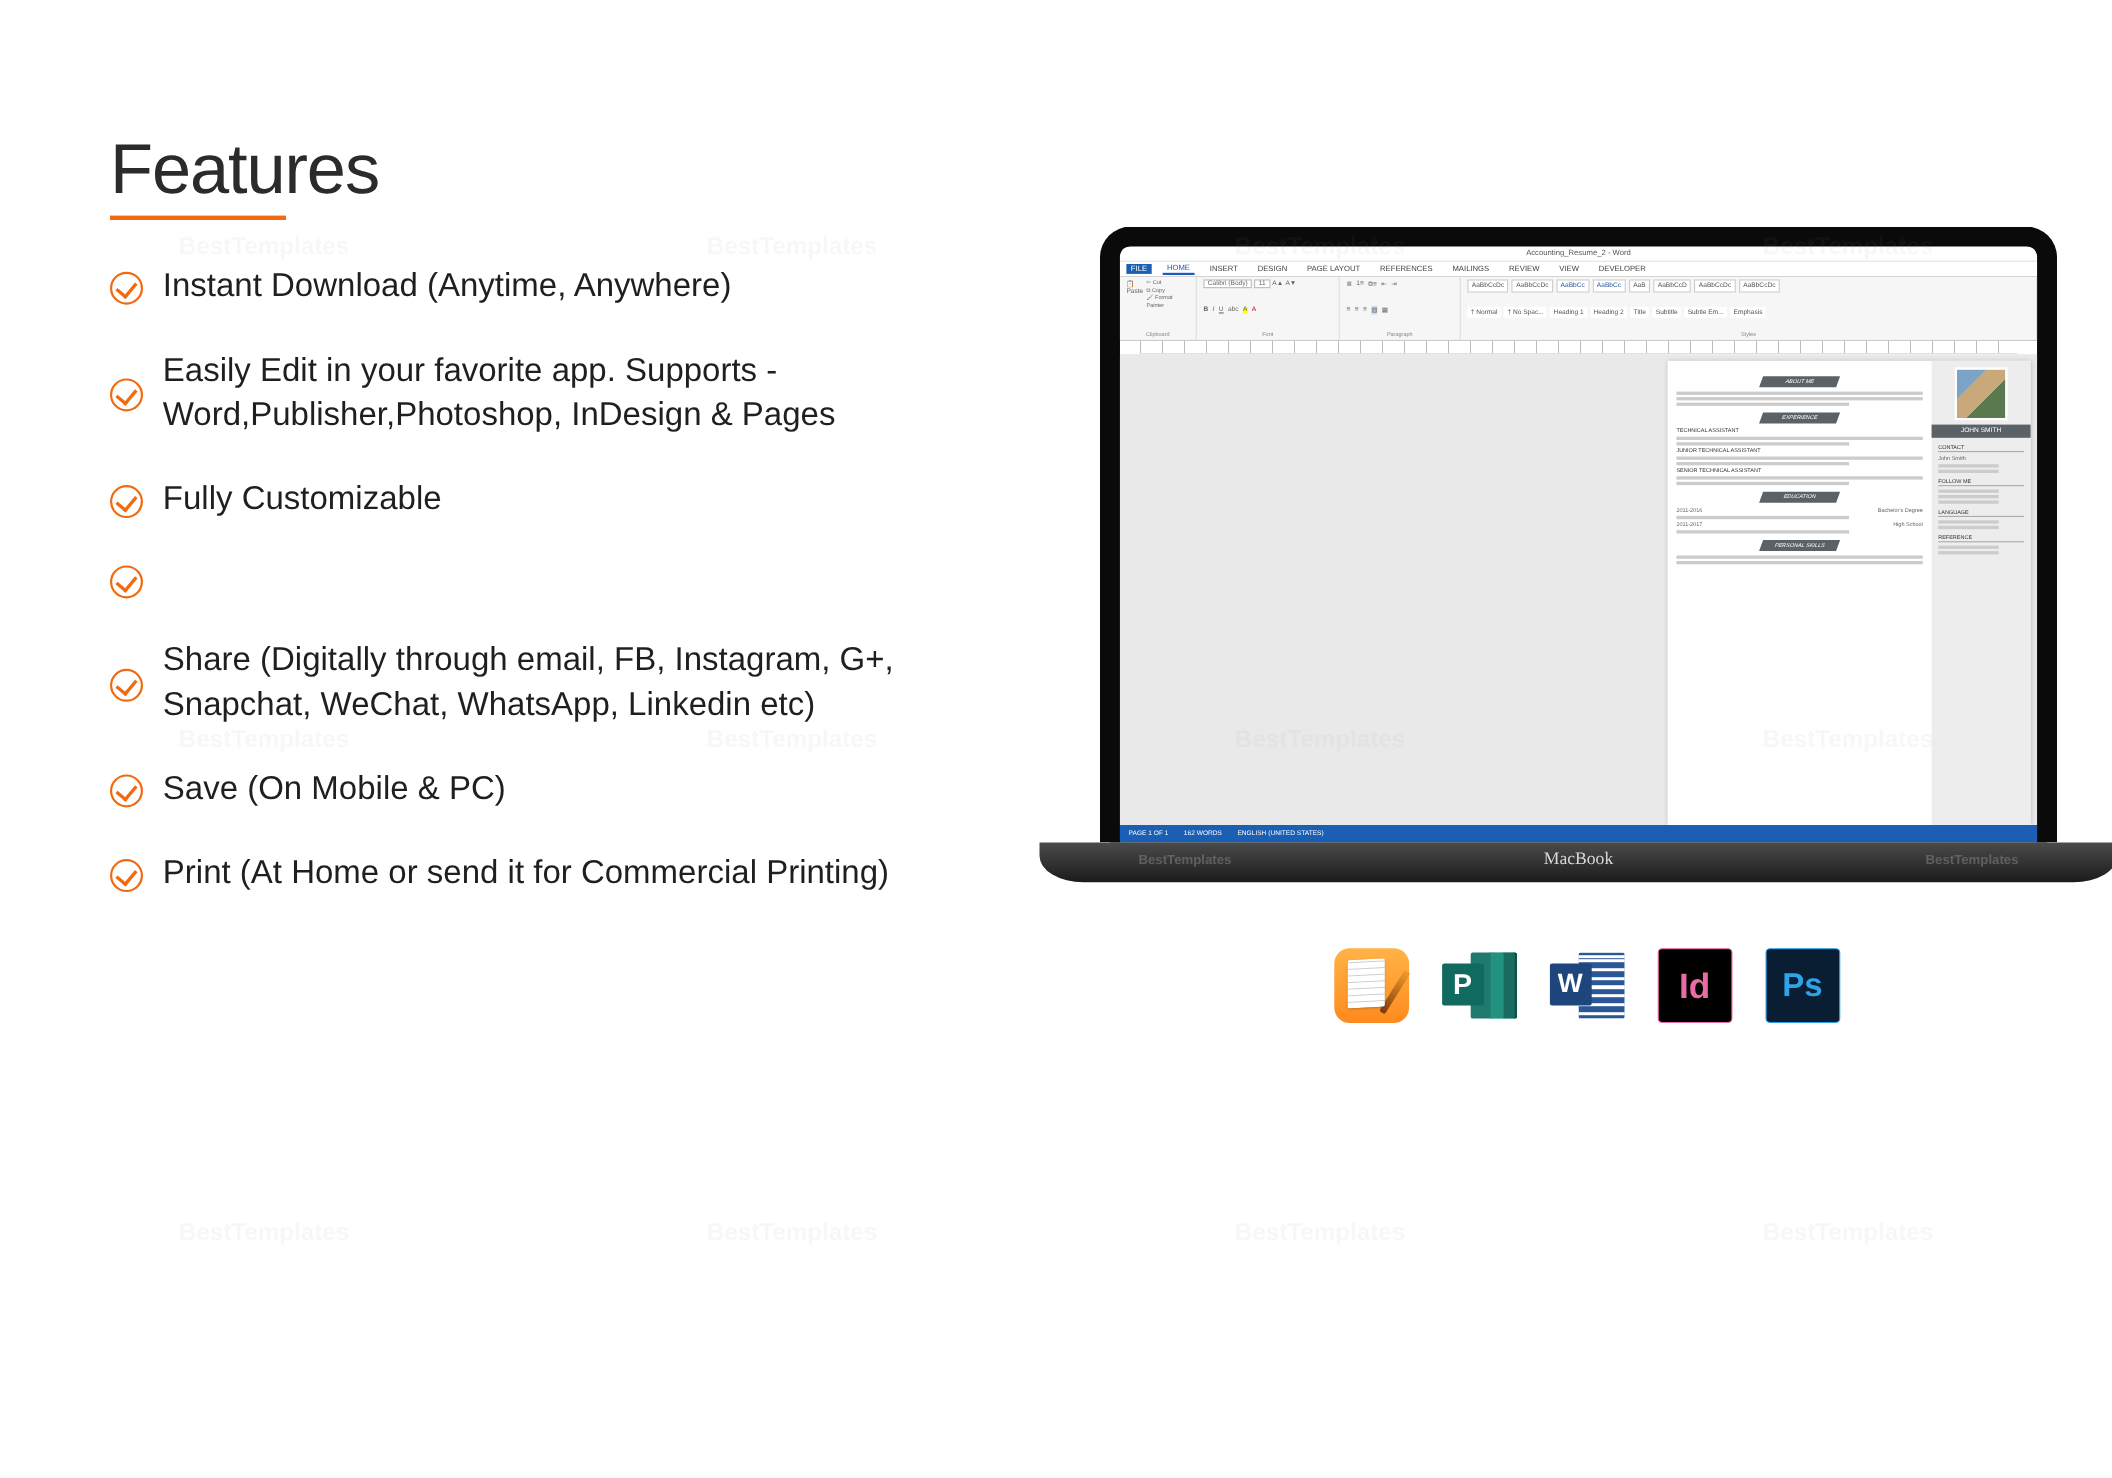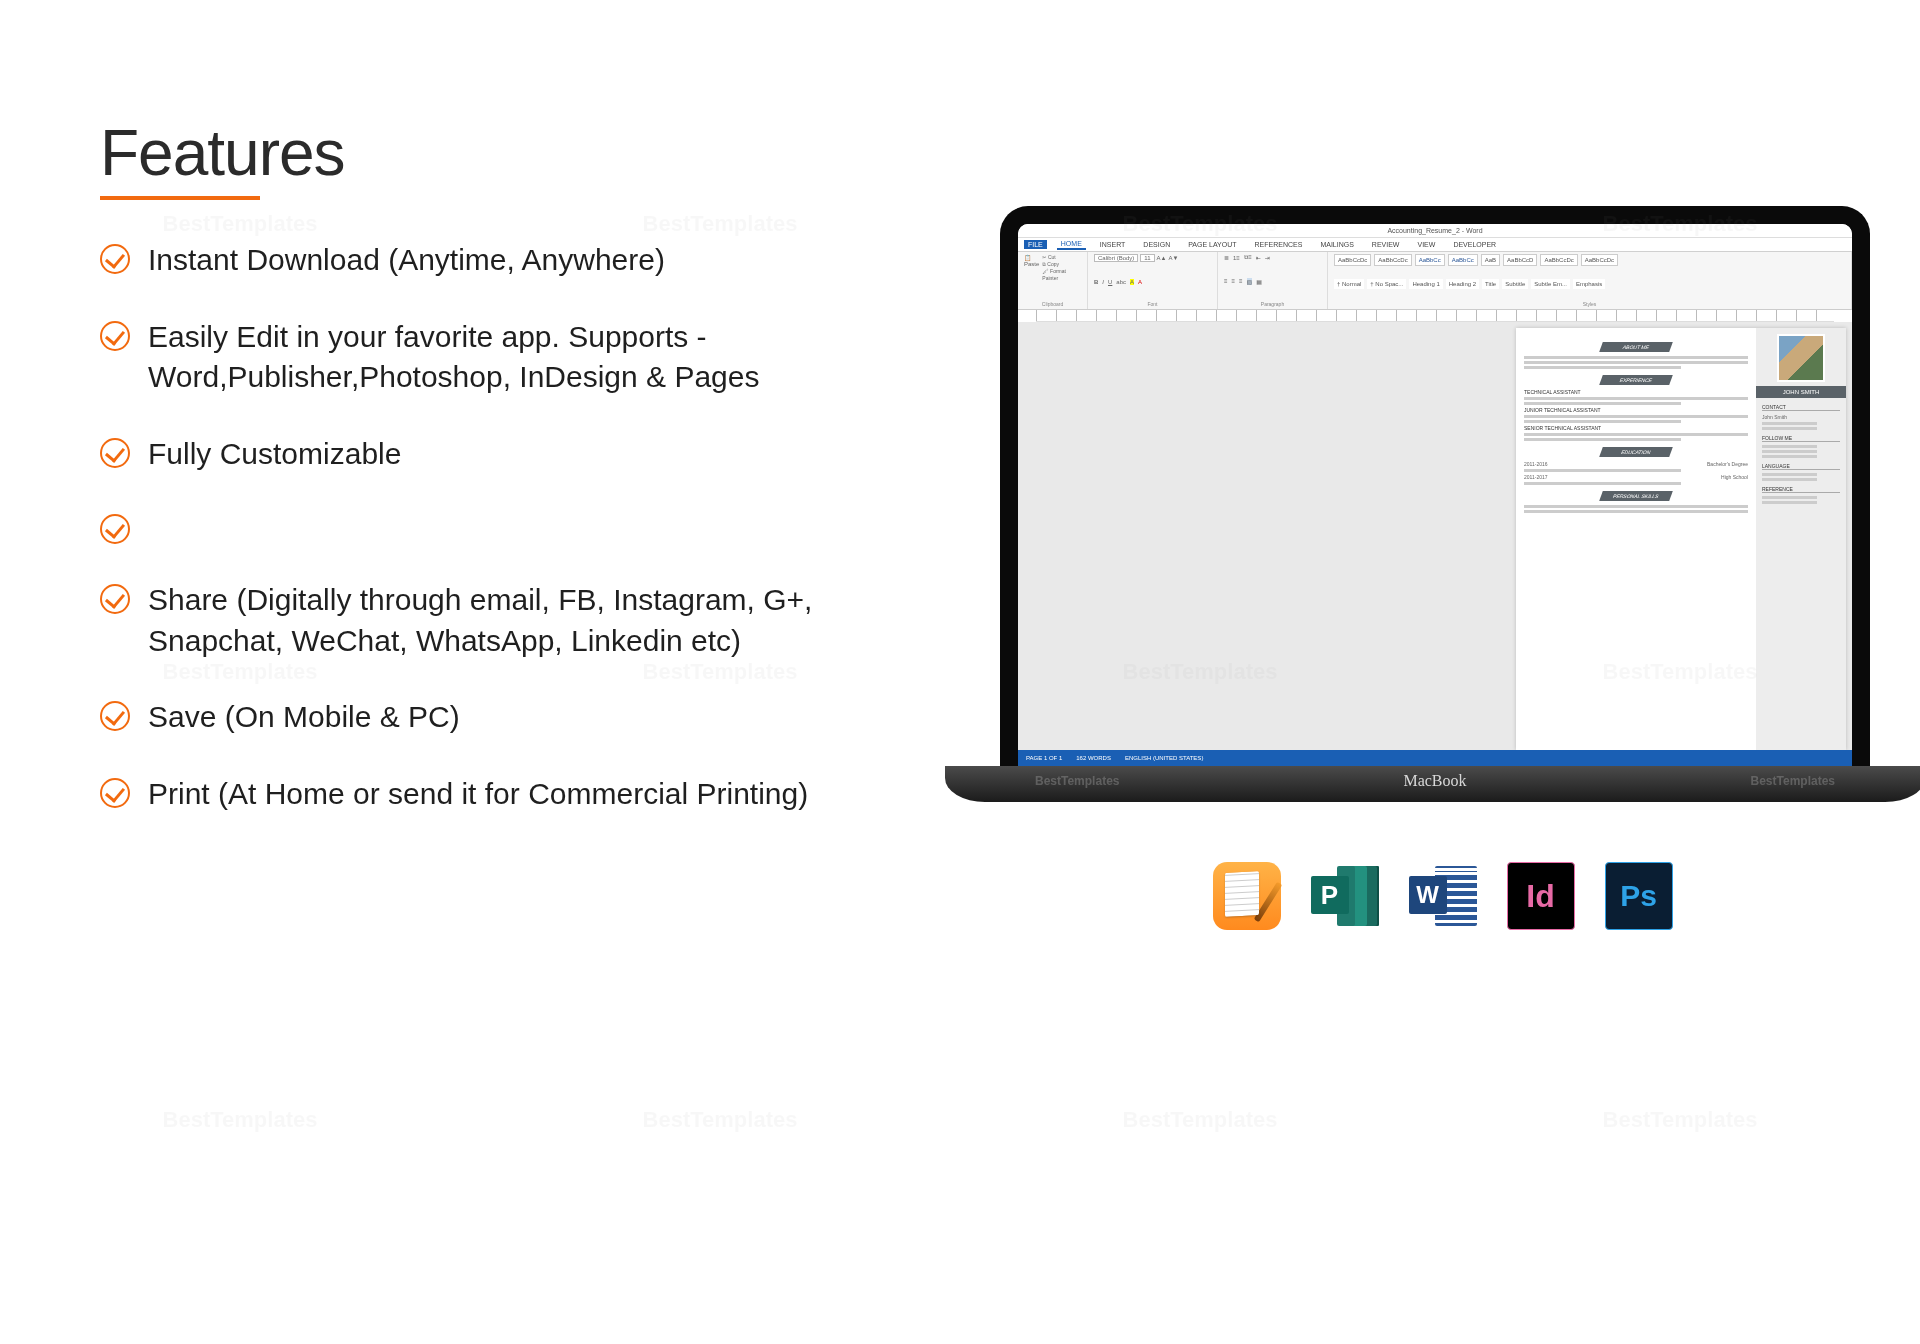--- a/index.html
+++ b/index.html
@@ -32,21 +32,21 @@
   .heading {
     font-size: 64px;
     font-weight: 300;
     color: #2b2b2b;
     letter-spacing: -1px;
   }
   .heading-rule {
     width: 160px; height: 4px; background: #f26a0f; margin: 6px 0 40px;
   }
   .features { list-style: none; }
-  .features li { display: flex; align-items: flex-start; gap: 18px; margin-bottom: 36px; }
+  .features li { display: flex; align-items: center; gap: 18px; margin-bottom: 36px; }
   .check-icon {
     flex: 0 0 30px; width: 30px; height: 30px; margin-top: 4px;
     border: 2.5px solid #f26a0f; border-radius: 50%;
     position: relative;
   }
   .check-icon::after {
     content: ""; position: absolute; left: 7px; top: 4px;
     width: 9px; height: 14px;
     border: solid #f26a0f; border-width: 0 3px 3px 0;
     transform: rotate(40deg);

